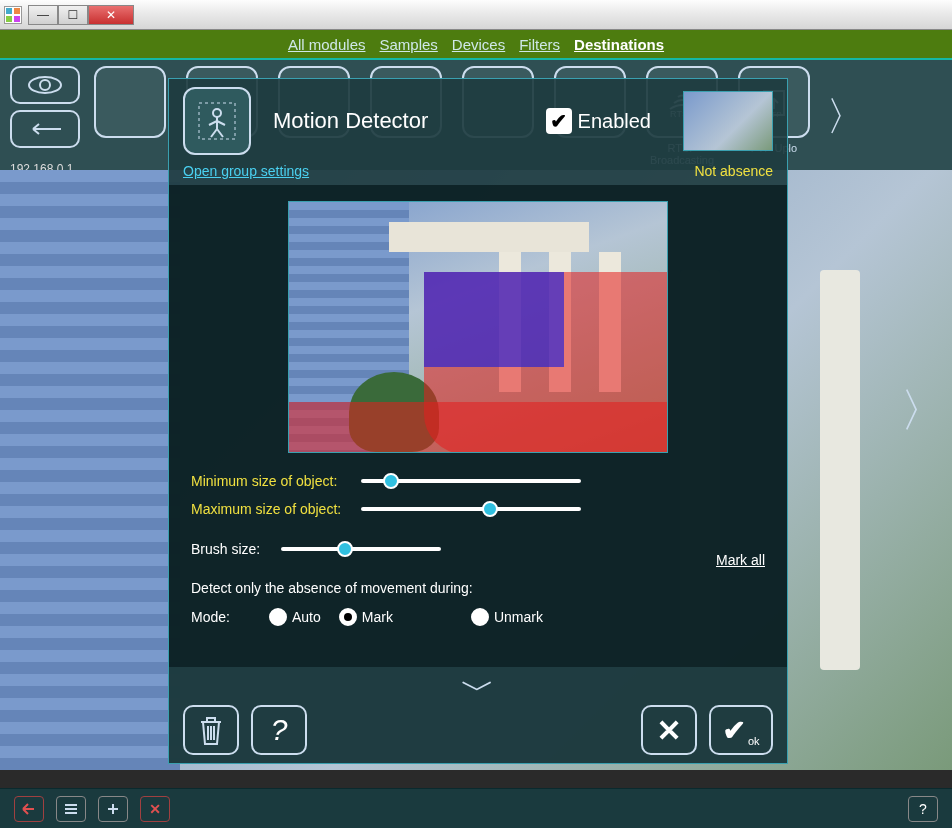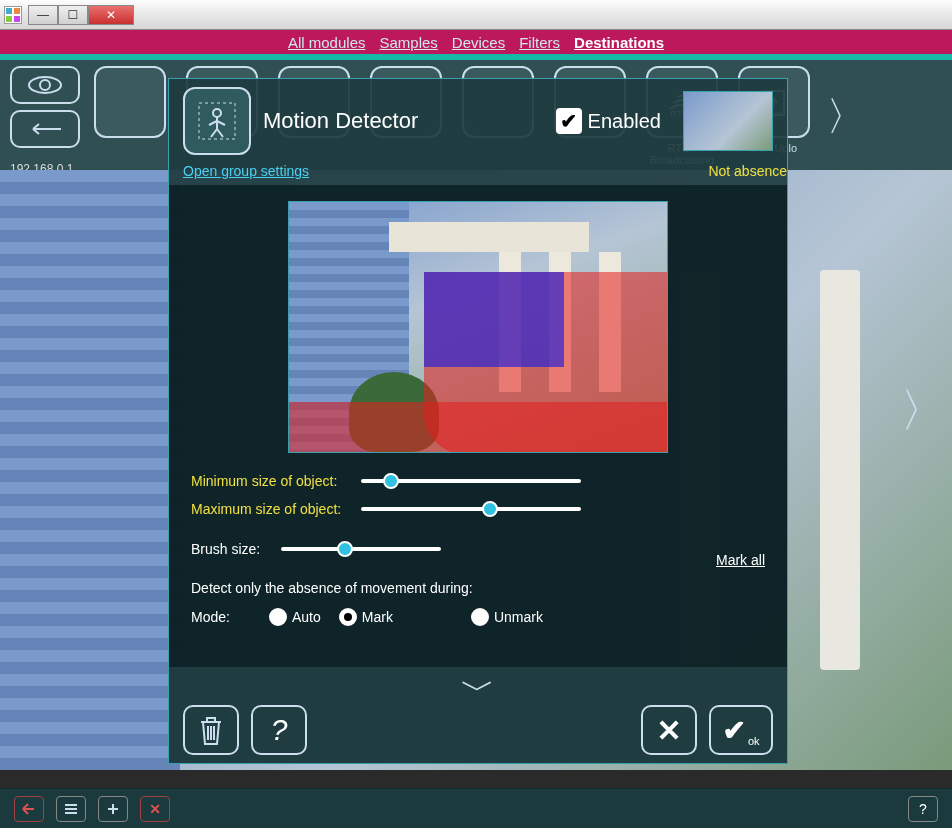--- a/index.html
+++ b/index.html
@@ -35,26 +35,26 @@
     width: 30px; height: 20px;
     background: linear-gradient(#f0f0f0,#d0d0d0);
     border: 1px solid #888;
     display:flex;align-items:center;justify-content:center;
     font-size:12px;
   }
   .tb-btn.close { background: linear-gradient(#e97070,#c83030); color:#fff; width:46px; }
   
   .navtabs {
     height: 30px;
-    background: #be185d;
+    background: #4d7c0f;
     display:flex;
     align-items:center;
     justify-content:center;
     gap: 14px;
-    border-bottom: 6px solid #14b8a6;
+    border-bottom: 2px solid #14b8a6;
   }
   .navtab {
     color: #cfe8e8;
     font-size: 15px;
     text-decoration: underline;
     cursor:pointer;
   }
   .navtab.active { color: #fff; font-weight: bold; }
   
   .module-row {
@@ -122,21 +122,21 @@
     background: rgba(30,60,64,0.92);
     border: 1px solid #3aa0b0;
     z-index: 10;
     display:flex;
     flex-direction:column;
   }
   .dlg-header {
     display:flex;
     align-items:center;
     padding: 8px 14px;
-    gap: 12px;
+    gap: 22px;
   }
   .dlg-icon {
     width: 68px; height: 68px;
     border: 2px solid #cde; border-radius:12px;
     display:flex;align-items:center;justify-content:center;
     background:#2f5a5e;
   }
   .dlg-title { font-size: 22px; color:#fff; flex:0 0 auto; margin-right:auto; }
   .dlg-enabled {
     display:flex; align-items:center; gap:6px; font-size:20px;
@@ -147,21 +147,21 @@
     color:#000;font-weight:bold;font-size:20px;
   }
   .dlg-thumb {
     width:90px; height:60px;
     border:1px solid #3aa0b0;
     background: linear-gradient(135deg,#7a9acc 0%,#b5c5d5 60%,#7a9a7a 100%);
     margin-left:10px;
   }
   .dlg-subhead {
     display:flex; justify-content:space-between;
-    padding: 0 0 6px 14px;
+    padding: 0 14px 6px 14px;
     font-size: 14px;
   }
   .link { color:#4ad0f0; text-decoration:underline; cursor:pointer; }
   .status-yellow { color:#f0e040; }
   .dlg-body {
     flex:1;
     background: rgba(10,30,34,0.85);
     padding: 16px 22px;
     overflow:hidden;
     position:relative;

